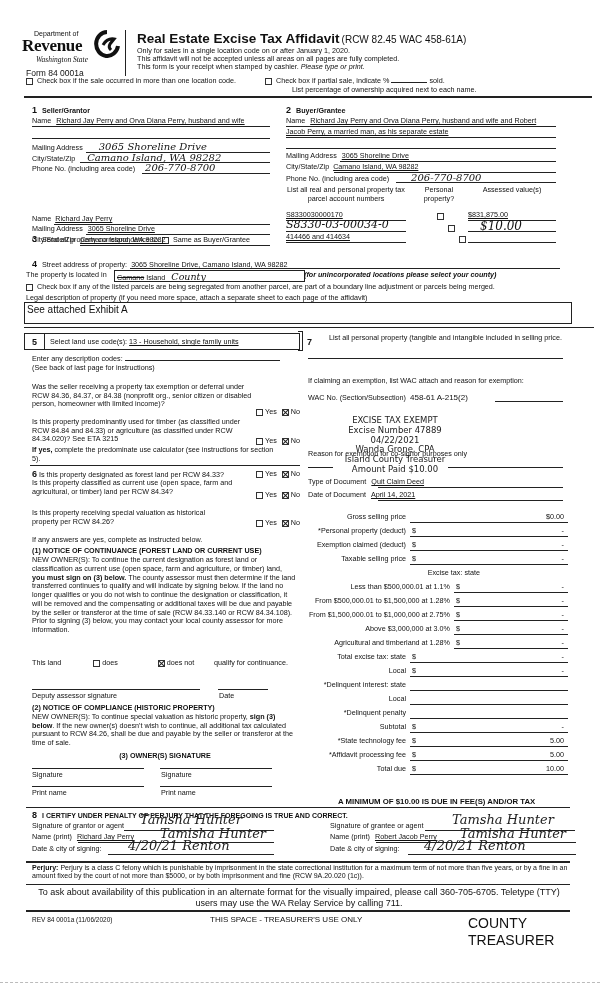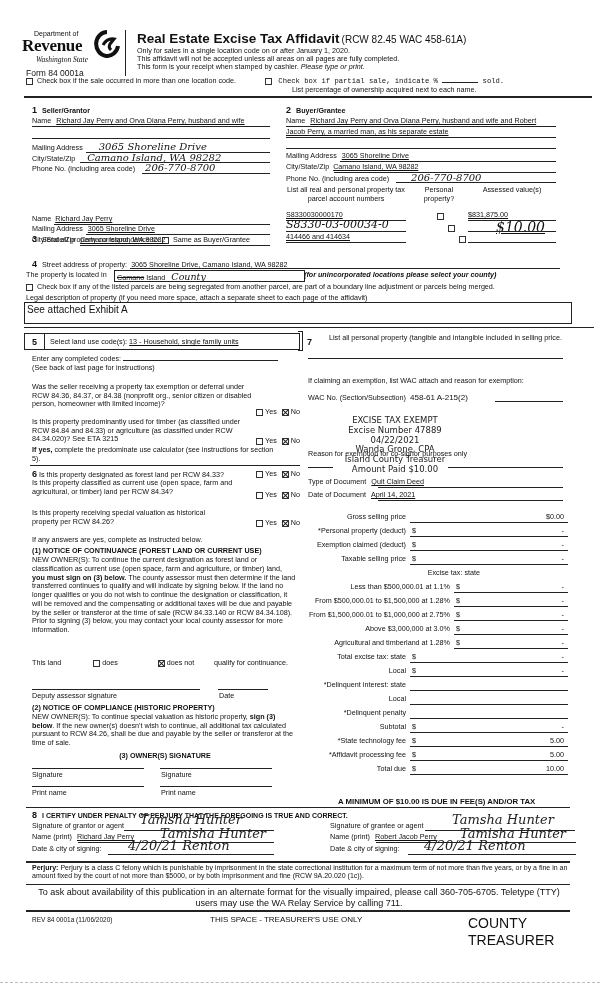--- a/index.html
+++ b/index.html
@@ -48,21 +48,21 @@
 <div class="abs" style="left:137px;top:55px;">This affidavit will not be accepted unless all areas on all pages are fully completed.</div>
 <div class="abs" style="left:137px;top:63px;">
   <span>This form is your receipt when stamped by cashier.</span>
   <span class="i">Please type or print.</span>
 </div>
 
 <div class="abs" style="left:26px;top:77px;">
   <span class="cb"></span>
   <span>Check box if the sale occurred in more than one location code.</span>
 </div>
-<div class="abs" style="left:265px;top:77px;font-family:Liberation Mono, monospace;">
+<div class="abs" style="left:265px;top:77px;">
   <span class="cb"></span>
   <span>Check box if partial sale, indicate %</span>
   <span style="display:inline-block;width:36px;border-bottom:1px solid #222;"></span>
   <span>sold.</span>
 </div>
 <div class="abs" style="left:292px;top:86px;">List percentage of ownership acquired next to each name.</div>
 
 <div class="line thick" style="left:24px;top:96px;width:568px;"></div>
 
 
@@ -151,21 +151,21 @@
 
 <div class="abs u" style="left:286px;top:211px;">S8330030000170</div>
 <div class="line" style="left:286px;top:220px;width:120px;"></div>
 <span class="abs cb" style="left:437px;top:212px;"></span>
 <div class="abs u" style="left:468px;top:211px;">$831,875.00</div>
 <div class="line" style="left:468px;top:220px;width:88px;"></div>
 
 <div class="abs hw" style="left:286px;top:218px;font-size:11px;">S8330-03-00034-0</div>
 <div class="line" style="left:286px;top:231px;width:120px;"></div>
 <span class="abs cb" style="left:437px;top:224px;"></span>
-<div class="abs hw" style="left:496px;top:219px;font-size:14px;text-decoration:underline;">$10.00</div>
+<div class="abs hw" style="left:480px;top:219px;font-size:12px;">$10.00</div>
 <div class="line" style="left:468px;top:231px;width:88px;"></div>
 
 <div class="abs u" style="left:286px;top:233px;">414466 and 414634</div>
 <div class="line" style="left:286px;top:242px;width:120px;"></div>
 <span class="abs cb" style="left:437px;top:235px;"></span>
 <div class="line" style="left:468px;top:242px;width:88px;"></div>
 
 
 <div class="abs" style="left:32px;top:259px;">
   <span class="secnum">4</span>
@@ -195,21 +195,21 @@
 
 
 <div class="box" style="left:24px;top:333px;width:274px;height:15px;"></div>
 <div class="abs secnum" style="left:32px;top:337px;">5</div>
 <div class="abs" style="left:44px;top:333px;width:1px;height:16px;background:#222;"></div>
 <div class="abs" style="left:50px;top:338px;">
   <span>Select land use code(s):</span>
   <span class="u"> 13 - Household, single family units</span>
 </div>
 <div class="abs" style="left:32px;top:355px;">
-  <span>Enter any completed codes:</span>
+  <span>Enter any description codes:</span>
   <span style="display:inline-block;width:155px;border-bottom:1px solid #222;"></span>
 </div>
 <div class="abs" style="left:32px;top:364px;">(See back of last page for instructions)</div>
 
 <div class="abs" style="left:32px;top:383px;width:220px;">Was the seller receiving a property tax exemption or deferral under RCW 84.36, 84.37, or 84.38 (nonprofit org., senior citizen or disabled person, homeowner with limited income)?</div>
 <div class="abs" style="left:256px;top:408px;">
   <span class="cb"></span><span>Yes</span>
   <span class="cb x" style="margin-left:3px;"></span><span>No</span>
 </div>
 <div class="abs" style="left:32px;top:418px;width:220px;">Is this property predominantly used for timber (as classified under RCW 84.84 and 84.33) or agriculture (as classified under RCW 84.34.020)? See ETA 3215</div>

